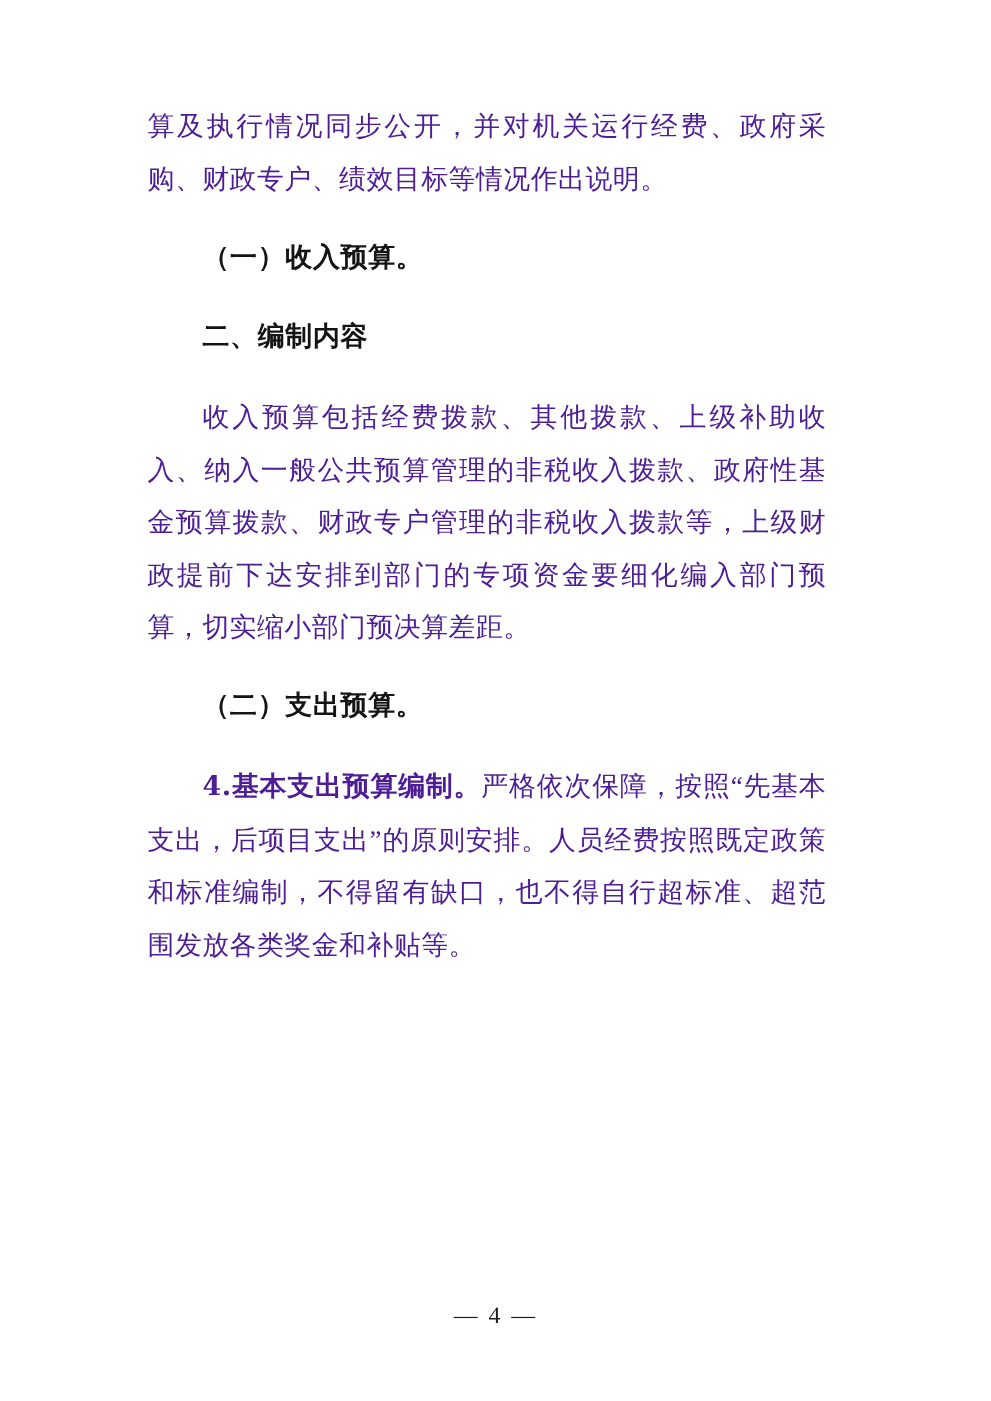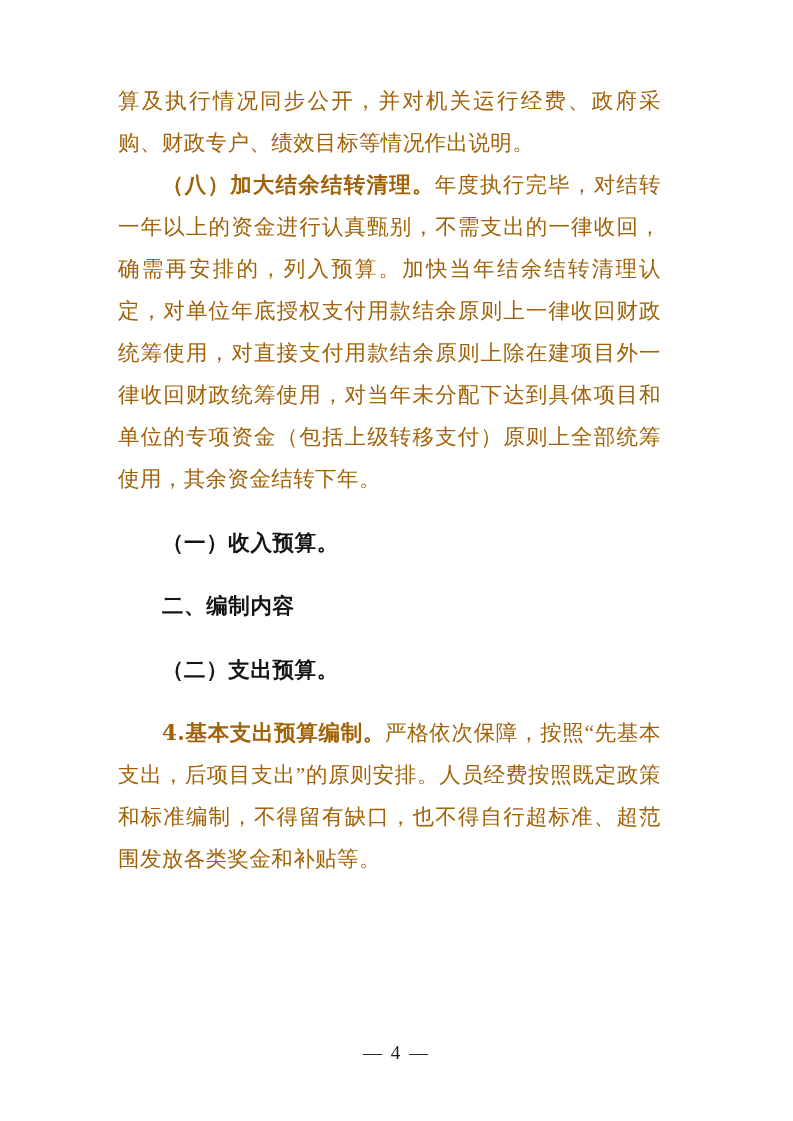--- a/index.html
+++ b/index.html
@@ -21,21 +21,21 @@
   }
   .page-inner {
     position: absolute;
     left: 118px;
     top: 80px;
     width: 560px;
   }
   .para {
     font-size: 21.5px;
     line-height: 42px;
-    color: #a16207;
+    color: #4c1d95;
     text-align: justify;
     text-justify: inter-ideograph;
     letter-spacing: 0.4px;
     margin: 0 17px 0 0;
     font-family: "Liberation Serif", "DejaVu Serif", serif;
     white-space: pre-wrap;
   }
   .indent {
     text-indent: 44px;
   }
@@ -65,26 +65,26 @@
   }
 </style>
 </head>
 <body>
 
 <div class="page">
   <div class="page-inner">
 
     <p class="para">算及执行情况同步公开，并对机关运行经费、政府采购、财政专户、绩效目标等情况作出说明。</p>
 
-    <p class="para indent"><span class="bold-lead">（八）加大结余结转清理。</span><span>年度执行完毕，对结转一年以上的资金进行认真甄别，不需支出的一律收回，确需再安排的，列入预算。加快当年结余结转清理认定，对单位年底授权支付用款结余原则上一律收回财政统筹使用，对直接支付用款结余原则上除在建项目外一律收回财政统筹使用，对当年未分配下达到具体项目和单位的专项资金（包括上级转移支付）原则上全部统筹使用，其余资金结转下年。</span></p>
 
     <p class="heading">（一）收入预算。</p>
 
     <p class="heading">二、编制内容</p>
 
+    <p class="para indent">收入预算包括经费拨款、其他拨款、上级补助收入、纳入一般公共预算管理的非税收入拨款、政府性基金预算拨款、财政专户管理的非税收入拨款等，上级财政提前下达安排到部门的专项资金要细化编入部门预算，切实缩小部门预决算差距。</p>
 
     <p class="heading">（二）支出预算。</p>
 
 
     <p class="para indent"><span class="bold-lead">4.基本支出预算编制。</span><span>严格依次保障，按照“先基本支出，后项目支出”的原则安排。人员经费按照既定政策和标准编制，不得留有缺口，也不得自行超标准、超范围发放各类奖金和补贴等。</span></p>
 
   </div>
 
   <div class="footer">— 4 —</div>
 </div>

